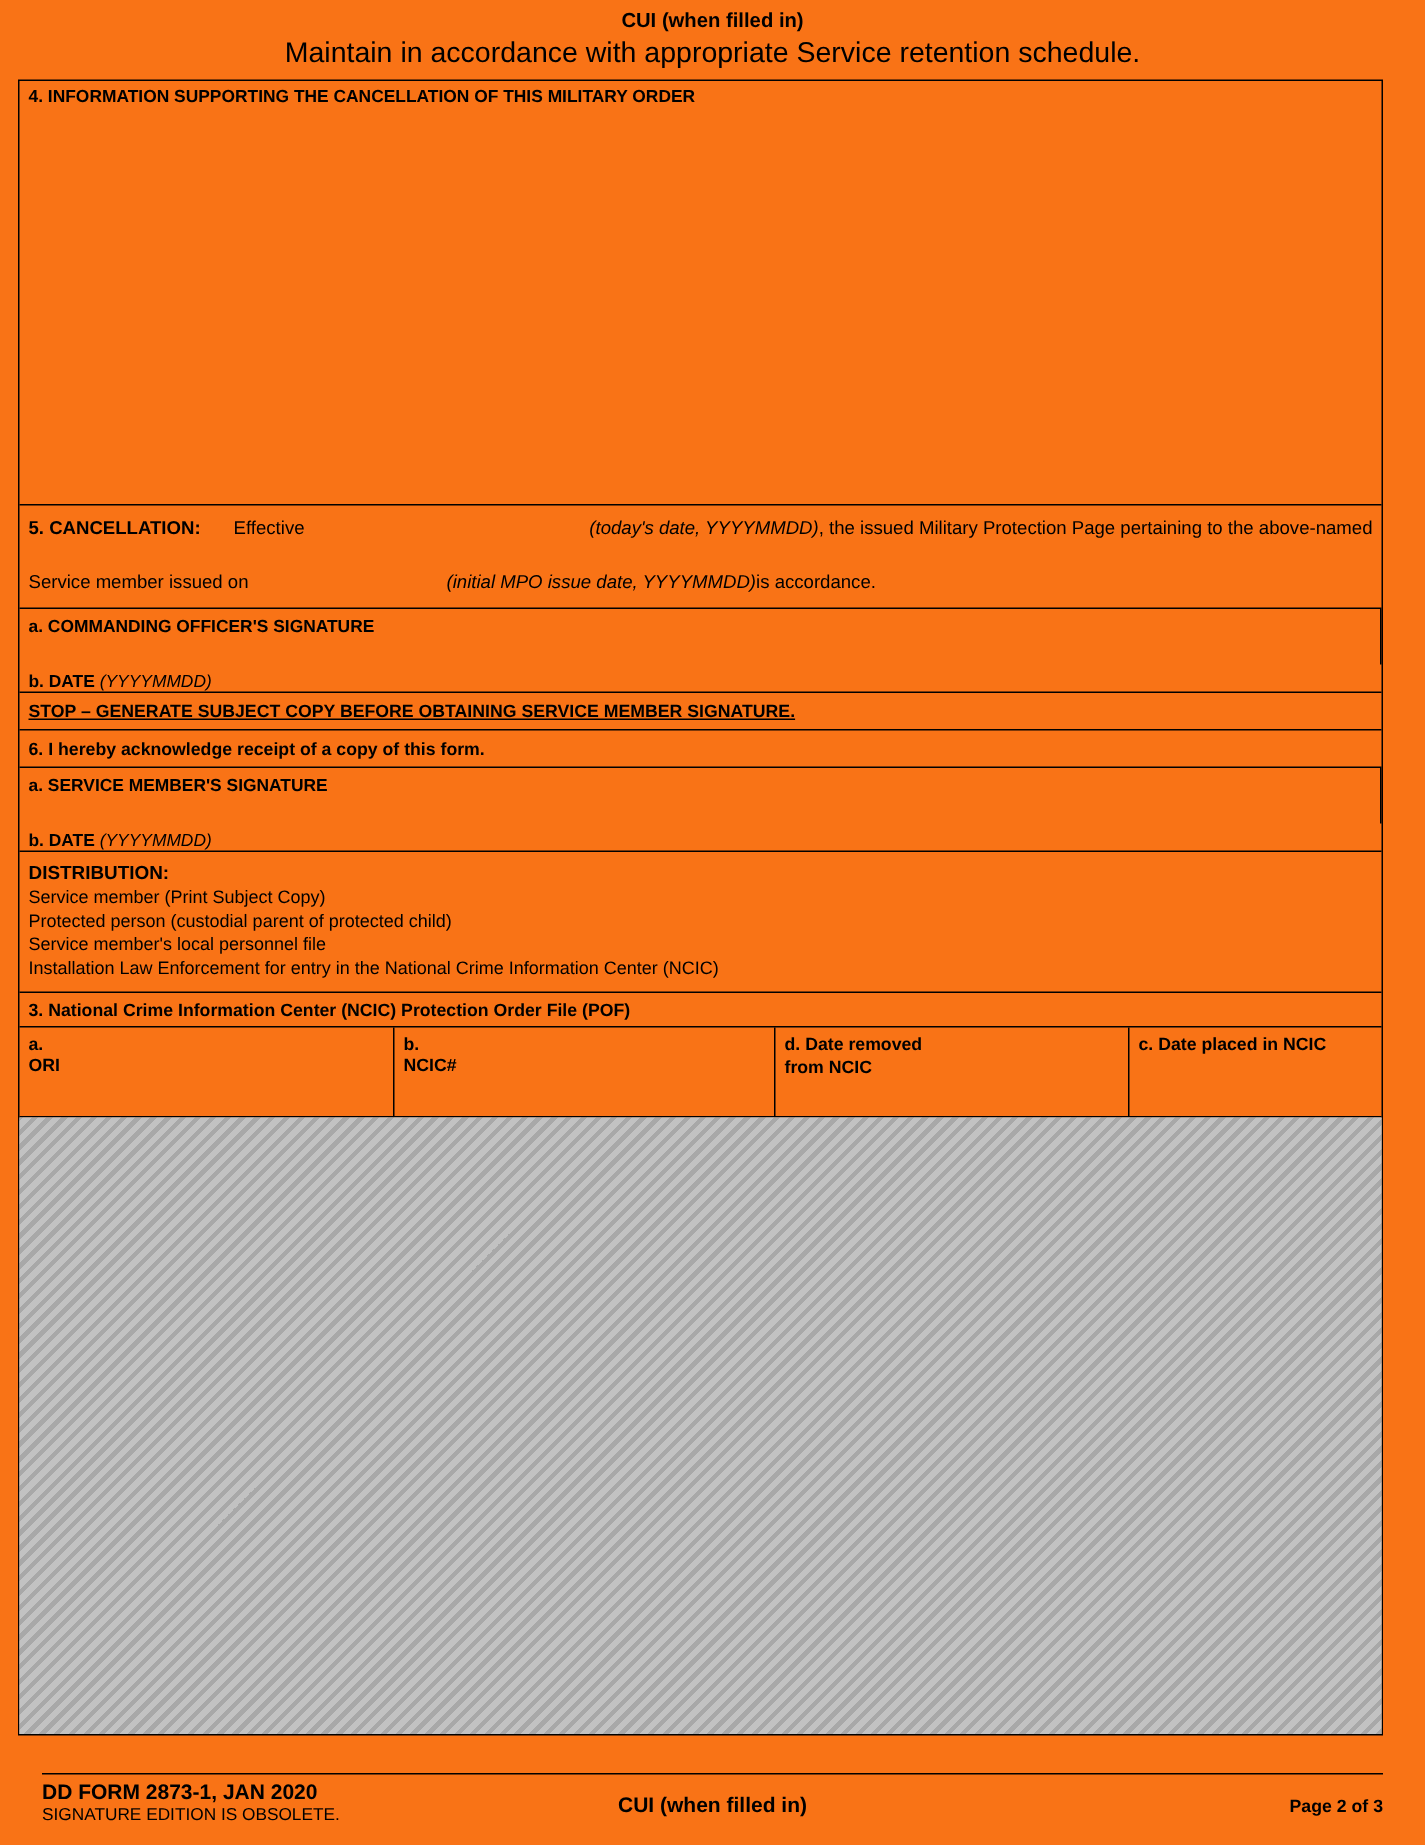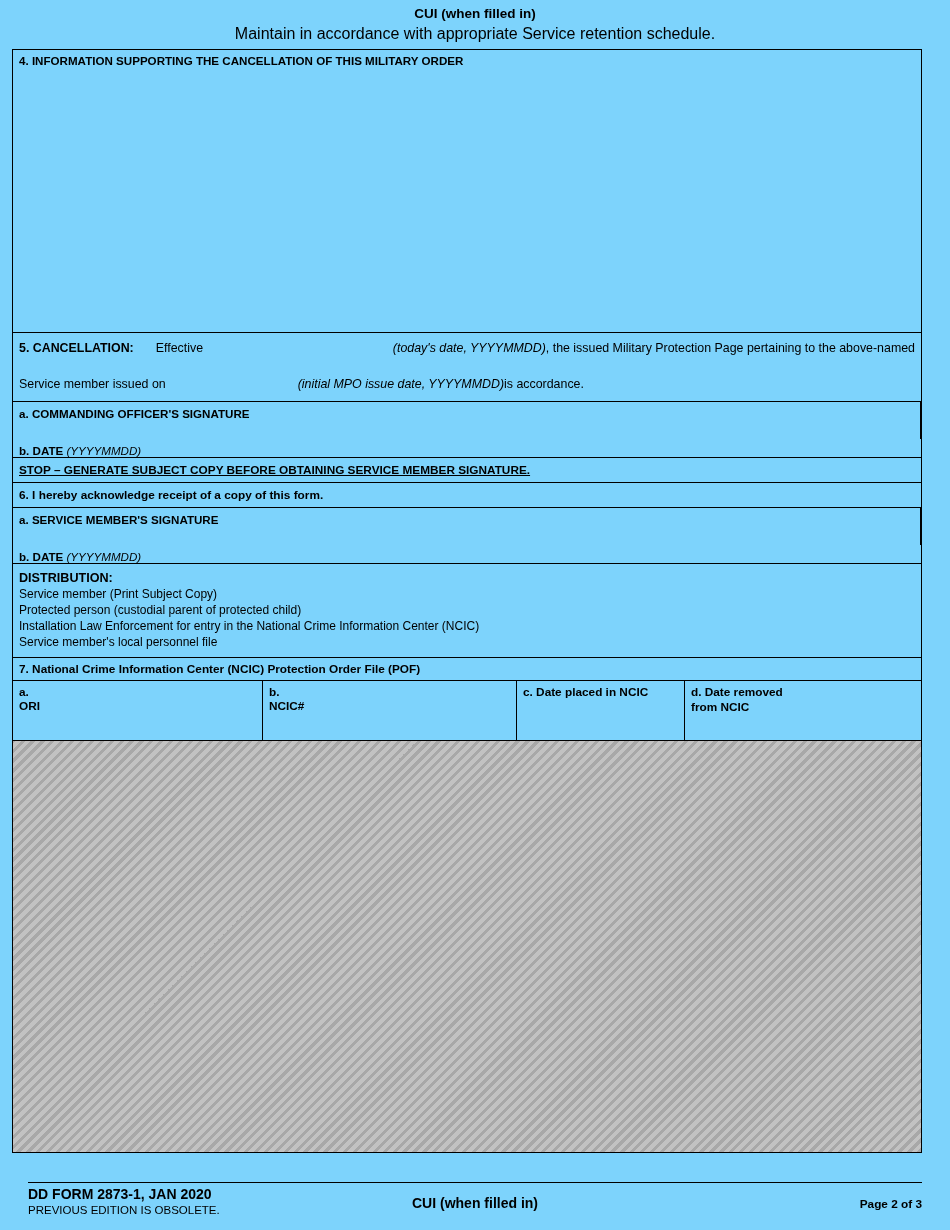--- a/index.html
+++ b/index.html
@@ -9,36 +9,36 @@
   }
   body {
     font-family: "Liberation Sans", sans-serif;
     color: #000000;
   }
   .page {
     position: relative;
     width: 950px;
     height: 1230px;
     box-sizing: border-box;
-    background: #7dd3fc;
+    background: #f97316;
     overflow: hidden;
   }
 
   
   .top-header {
     text-align: center;
     padding-top: 6px;
   }
   .cui-top {
     font-size: 13.5px;
     font-weight: bold;
     line-height: 1.25;
   }
   .retention-line {
-    font-size: 16px;
+    font-size: 19px;
     line-height: 1.3;
     margin-top: 1px;
   }
 
   
   .form-wrap {
     margin: 4px 28px 0 12px;
     border: 1.2px solid #000;
     box-sizing: border-box;
   }
@@ -272,60 +272,60 @@
         </div>
         <div></div>
       </div>
     </div>
 
     <div class="row dist">
       <div class="dist-title">DISTRIBUTION:</div>
       <ul>
         <li>Service member (Print Subject Copy)</li>
         <li>Protected person (custodial parent of protected child)</li>
+        <li>Service member's local personnel file</li>
         <li>Installation Law Enforcement for entry in the National Crime Information Center (NCIC)</li>
-        <li>Service member's local personnel file</li>
       </ul>
     </div>
 
     <div class="row item7">
-      <span>7. National Crime Information Center (NCIC) Protection Order File (POF)</span>
+      <span>3. National Crime Information Center (NCIC) Protection Order File (POF)</span>
     </div>
 
     <div class="row ncic-row">
       <div class="ncic-cell nc-a">
         <div>a.</div>
         <div>ORI</div>
         <div></div>
       </div>
       <div class="ncic-cell nc-b">
         <div>b.</div>
         <div>NCIC#</div>
         <div></div>
       </div>
-      <div class="ncic-cell nc-c">
-        <div>c. Date placed in NCIC</div>
-        <div></div>
-      </div>
       <div class="ncic-cell nc-d">
         <div>d. Date removed</div>
         <div class="l2">from NCIC</div>
+        <div></div>
+      </div>
+      <div class="ncic-cell nc-c">
+        <div>c. Date placed in NCIC</div>
         <div></div>
       </div>
     </div>
 
     <div class="hatched"></div>
 
   </div>
 
   <div class="footer">
     <div class="footer-rule"></div>
     <div class="footer-inner">
       <div class="f-left">
         <div class="f-form">DD FORM 2873-1, JAN 2020</div>
-        <div class="f-prev">PREVIOUS EDITION IS OBSOLETE.</div>
+        <div class="f-prev">SIGNATURE EDITION IS OBSOLETE.</div>
       </div>
       <div class="f-center">CUI (when filled in)</div>
       <div class="f-right">Page 2 of 3</div>
     </div>
   </div>
 
 </div>
 
 </body></html>

